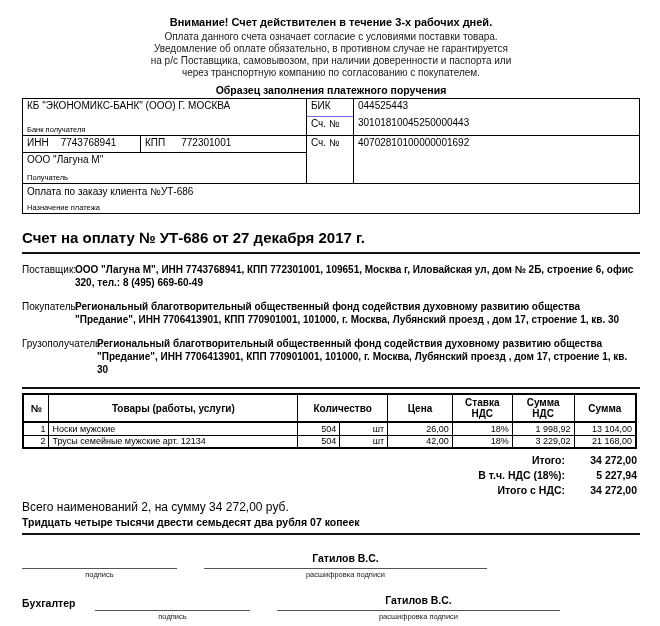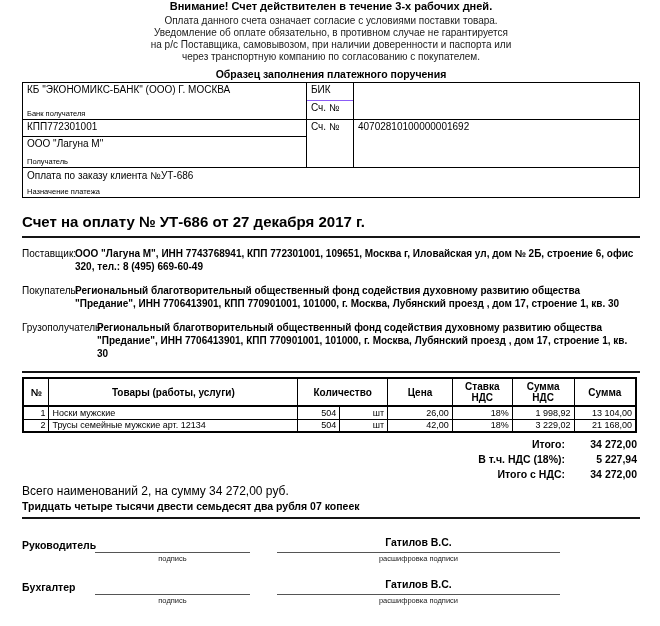--- a/index.html
+++ b/index.html
@@ -2,21 +2,21 @@
 <html><head>
 <meta charset="utf-8">
 <style>
   * { margin:0; padding:0; box-sizing:border-box; }
   html,body { background:#fff; }
   body {
     width:660px; height:626px;
     font-family:"Liberation Sans", sans-serif;
     color:#000; overflow:hidden;
   }
-  .page { padding:0 20px 0 22px; width:660px; }
+  .page { padding:16px 20px 0 22px; width:660px; }
 
   
   .warning { text-align:center; }
   .warning-title { font-size:11px; font-weight:bold; margin-bottom:3px; }
   .warning-line { font-size:10px; line-height:12px; color:#1a1a1a; }
 
   
   .po-title { text-align:center; font-size:10.5px; font-weight:bold; margin-top:5px; margin-bottom:2px; }
   .bank-table { width:618px; border:1px solid #000; font-size:10px; }
   .bt-row1 { display:flex; height:37px; border-bottom:1px solid #000; }
@@ -24,21 +24,21 @@
   .bt-caption { font-size:7.5px; }
   .bt-c2 { width:47px; border-right:1px solid #000; display:flex; flex-direction:column; }
   .bt-bik { height:18px; border-bottom:1px solid #8b5cf6; padding:1px 4px; }
   .bt-sch { flex:1; padding:1px 4px; }
   .bt-c3 { flex:1; padding:1px 4px; }
   .bt-val1 { height:17px; }
   .bt-row2 { display:flex; height:48px; border-bottom:1px solid #000; }
   .bt-left { width:284px; border-right:1px solid #000; display:flex; flex-direction:column; }
   .bt-innkpp { display:flex; height:17px; border-bottom:1px solid #000; }
   .bt-inn { width:118px; border-right:1px solid #000; padding:1px 4px; display:flex; gap:12px; }
-  .bt-kpp { flex:1; padding:1px 4px; display:flex; gap:0; }
+  .bt-kpp { flex:1; padding:1px 4px; display:flex; gap:16px; }
   .bt-recipient { flex:1; display:flex; flex-direction:column; justify-content:space-between; padding:1px 4px; }
   .bt-c2b { width:47px; border-right:1px solid #000; padding:1px 4px; }
   .bt-c3b { flex:1; padding:1px 4px; }
   .bt-row3 { height:29px; display:flex; flex-direction:column; justify-content:space-between; padding:2px 4px 1px 4px; }
 
   
   .inv-title { font-size:15px; font-weight:bold; margin-top:15px; }
   .rule { border-top:2px solid #151515; margin-top:6px; width:618px; }
 
   
@@ -91,24 +91,32 @@
   <div class="bank-table">
     <div class="bt-row1">
       <div class="bt-c1">
         <div>КБ "ЭКОНОМИКС-БАНК" (ООО) Г. МОСКВА</div>
         <div class="bt-caption">Банк получателя</div>
       </div>
       <div class="bt-c2">
         <div class="bt-bik">БИК</div>
         <div class="bt-sch">Сч. №</div>
       </div>
+      <div class="bt-c3">
+        <div class="bt-val1">044525443</div>
+        <div>30101810045250000443</div>
+      </div>
     </div>
     <div class="bt-row2">
       <div class="bt-left">
         <div class="bt-innkpp">
+          <div class="bt-inn">
+            <span>ИНН</span>
+            <span>7743768941</span>
+          </div>
           <div class="bt-kpp">
             <span>КПП</span>
             <span>772301001</span>
           </div>
         </div>
         <div class="bt-recipient">
           <div>ООО "Лагуна М"</div>
           <div class="bt-caption">Получатель</div>
         </div>
       </div>
@@ -199,21 +207,20 @@
       <div>Итого с НДС:</div>
       <div class="total-value">34 272,00</div>
     </div>
   </div>
 
   <div class="count-line">Всего наименований 2, на сумму 34 272,00 руб.</div>
   <div class="amount-words">Тридцать четыре тысячи двести семьдесят два рубля 07 копеек</div>
   <div class="rule" style="margin-top:5px;"></div>
 
   <div class="sig-row">
-    <div class="sig-role">Руководитель</div>
     <div class="sig-line-block">
       <div class="sig-top"></div>
       <div class="sig-caption">подпись</div>
     </div>
     <div class="sig-spacer"></div>
     <div class="sig-name-block">
       <div class="sig-top">Гатилов В.С.</div>
       <div class="sig-caption">расшифровка подписи</div>
     </div>
   </div>

